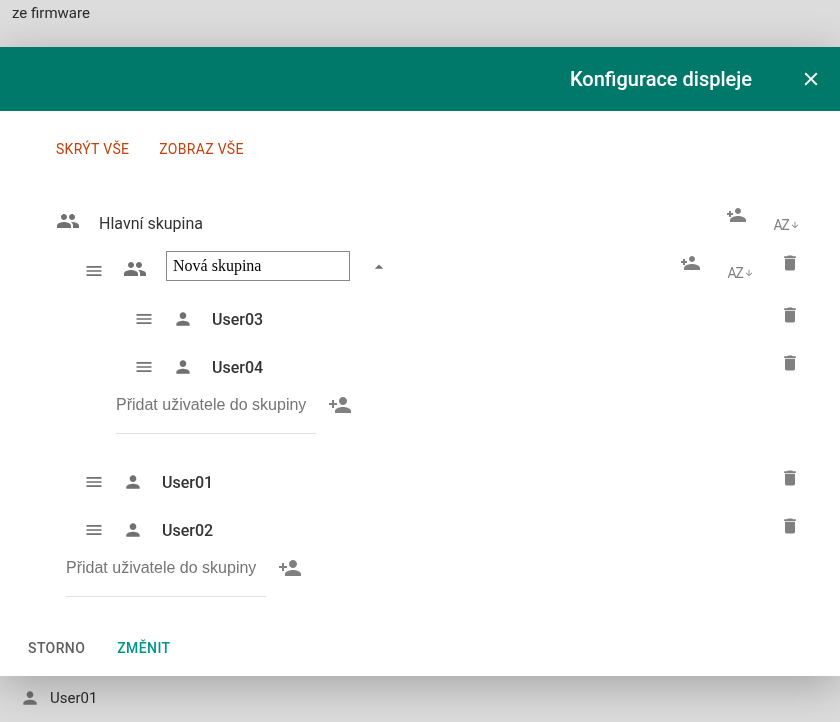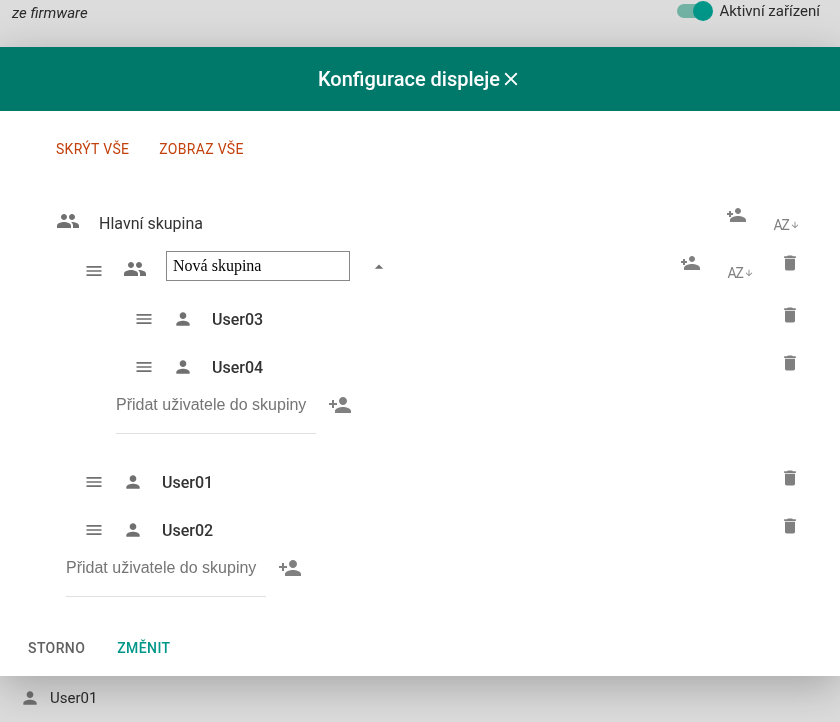--- a/index.html
+++ b/index.html
@@ -1,27 +1,27 @@
 <!DOCTYPE html>
 <html><head>
 <meta charset="utf-8">
 <style>
   * { box-sizing: border-box; margin: 0; padding: 0; }
   html, body { width: 840px; height: 722px; font-family: Roboto, Arial, sans-serif; overflow: hidden; background: #dcdcdc; }
   .bg { position: absolute; inset: 0; background: #dcdcdc; color: #2b2b2b; }
-  .bg-row1 { position: absolute; top: 0; left: 0; right: 0; display: flex; align-items: center; padding: 0 12px; height: 26px; font-style: italic; }
+  .bg-row1 { position: absolute; top: 0; left: 0; right: 0; display: flex; align-items: center; padding: 0 12px; height: 26px; }
   .bg-fw { font-size: 15px; color: #2b2b2b; }
   .bg-ver { position: absolute; top: 15px; left: 0; font-size: 14px; color: #2b2b2b; margin-top: 36px; }
   .bg-toggle-wrap { position: absolute; top: 0; right: 20px; display: flex; align-items: center; gap: 8px; height: 22px; color: #2b2b2b; font-size: 15px; }
   .toggle { width: 34px; height: 14px; background: #72b2a5; border-radius: 7px; position: relative; }
   .toggle-knob { position: absolute; right: -2px; top: -3px; width: 20px; height: 20px; border-radius: 50%; background: #009688; }
   .bg-user-row { position: absolute; bottom: 0; left: 0; right: 0; height: 48px; display: flex; align-items: center; gap: 10px; padding: 0 20px; color: #2b2b2b; font-size: 15px; }
 
   .modal { position: absolute; top: 47px; left: 0; right: 0; bottom: 46px; background: #fff; box-shadow: 0 10px 40px rgba(0,0,0,0.25); display: flex; flex-direction: column; }
-  .modal-header { background: #00796b; color: #fff; height: 64px; display: flex; align-items: center; justify-content: center; padding: 0 2px; }
+  .modal-header { background: #00796b; color: #fff; height: 64px; display: flex; align-items: center; justify-content: flex-end; padding: 0 18px; gap: 48px; }
   .modal-title { font-size: 20px; font-weight: 500; }
   .close-x svg { display:block; }
 
   .modal-body { flex: 1; padding: 30px 40px 10px 56px; overflow: auto; color: #404040; }
 
   .top-actions { display: flex; gap: 30px; margin-bottom: 28px; font-size: 14px; letter-spacing: 0.3px; color: #c2410c; text-transform: uppercase; }
   .top-actions span { cursor: pointer; }
 
   .row { display: flex; align-items: flex-end; height: 48px; gap: 19px; }
   .row .flex { flex: 1; }
@@ -56,26 +56,20 @@
   .az-label { font-size: 14px; letter-spacing: -1px; color:#808080; display:flex; align-items:center; gap:1px;margin-top:16px;}
 </style>
 </head>
 <body>
 
 <div class="bg">
   <div class="bg-row1">
     <span class="bg-fw">ze firmware</span>
   </div>
   <div class="bg-ver">.0.30.1</div>
-  <div class="bg-toggle-wrap">
-    <div class="toggle">
-        <div class="toggle-knob"></div>
-      </div>
-    <span>Aktivní zařízení</span>
-  </div>
   <div class="bg-user-row">
     <span class="icon">
       <svg width="20" height="20" viewBox="0 0 24 24" fill="#707070">
           <path d="M12 12c2.21 0 4-1.79 4-4s-1.79-4-4-4-4 1.79-4 4 1.79 4 4 4zm0 2c-2.67 0-8 1.34-8 4v2h16v-2c0-2.66-5.33-4-8-4z"></path>
         </svg>
     </span>
     <span>User01</span>
   </div>
 </div>
 

